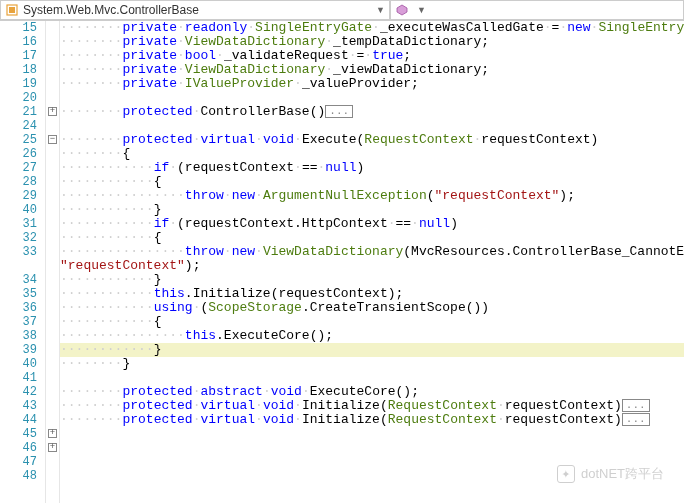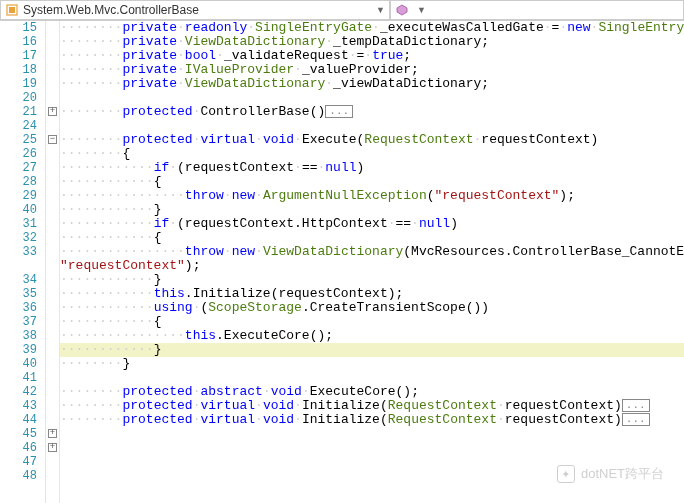--- a/index.html
+++ b/index.html
@@ -195,22 +195,22 @@
       <div class="fold-box" style="top: 86px;">+</div>
       <div class="fold-box" style="top: 114px;">−</div>
       <div class="fold-box" style="top: 408px;">+</div>
       <div class="fold-box" style="top: 422px;">+</div>
     </div>
   <div class="code-area" id="code">
       <div class="current-line-bg" style="top: 322px;"></div>
       <div class="code-line"><span class="ws">········</span><span class="kw">private</span><span class="ws">·</span><span class="kw">readonly</span><span class="ws">·</span><span class="type">SingleEntryGate</span><span class="ws">·</span><span class="txt">_executeWasCalledGate</span><span class="ws">·</span><span class="txt">=</span><span class="ws">·</span><span class="kw">new</span><span class="ws">·</span><span class="type">SingleEntryGate</span></div>
       <div class="code-line"><span class="ws">········</span><span class="kw">private</span><span class="ws">·</span><span class="type">ViewDataDictionary</span><span class="ws">·</span><span class="txt">_tempDataDictionary;</span></div>
       <div class="code-line"><span class="ws">········</span><span class="kw">private</span><span class="ws">·</span><span class="kw">bool</span><span class="ws">·</span><span class="txt">_validateRequest</span><span class="ws">·</span><span class="txt">=</span><span class="ws">·</span><span class="kw">true</span><span class="txt">;</span></div>
+      <div class="code-line"><span class="ws">········</span><span class="kw">private</span><span class="ws">·</span><span class="type">ViewDataDictionary</span><span class="ws">·</span><span class="txt">_viewDataDictionary;</span></div>
       <div class="code-line"><span class="ws">········</span><span class="kw">private</span><span class="ws">·</span><span class="type">IValueProvider</span><span class="ws">·</span><span class="txt">_valueProvider;</span></div>
-      <div class="code-line"><span class="ws">········</span><span class="kw">private</span><span class="ws">·</span><span class="type">ViewDataDictionary</span><span class="ws">·</span><span class="txt">_viewDataDictionary;</span></div>
       <div class="code-line"></div>
       <div class="code-line"><span class="ws">········</span><span class="kw">protected</span><span class="ws">·</span><span class="txt">ControllerBase()</span><span class="collapse-box">...</span></div>
       <div class="code-line"></div>
       <div class="code-line"><span class="ws">········</span><span class="kw">protected</span><span class="ws">·</span><span class="kw">virtual</span><span class="ws">·</span><span class="kw">void</span><span class="ws">·</span><span class="txt">Execute(</span><span class="type">RequestContext</span><span class="ws">·</span><span class="txt">requestContext)</span></div>
       <div class="code-line"><span class="ws">········</span><span class="txt">{</span></div>
       <div class="code-line"><span class="ws">············</span><span class="kw">if</span><span class="ws">·</span><span class="txt">(requestContext</span><span class="ws">·</span><span class="txt">==</span><span class="ws">·</span><span class="kw">null</span><span class="txt">)</span></div>
       <div class="code-line"><span class="ws">············</span><span class="txt">{</span></div>
       <div class="code-line"><span class="ws">················</span><span class="kw">throw</span><span class="ws">·</span><span class="kw">new</span><span class="ws">·</span><span class="type">ArgumentNullException</span><span class="txt">(</span><span class="str">"requestContext"</span><span class="txt">);</span></div>
       <div class="code-line"><span class="ws">············</span><span class="txt">}</span></div>
       <div class="code-line"><span class="ws">············</span><span class="kw">if</span><span class="ws">·</span><span class="txt">(requestContext.HttpContext</span><span class="ws">·</span><span class="txt">==</span><span class="ws">·</span><span class="kw">null</span><span class="txt">)</span></div>

